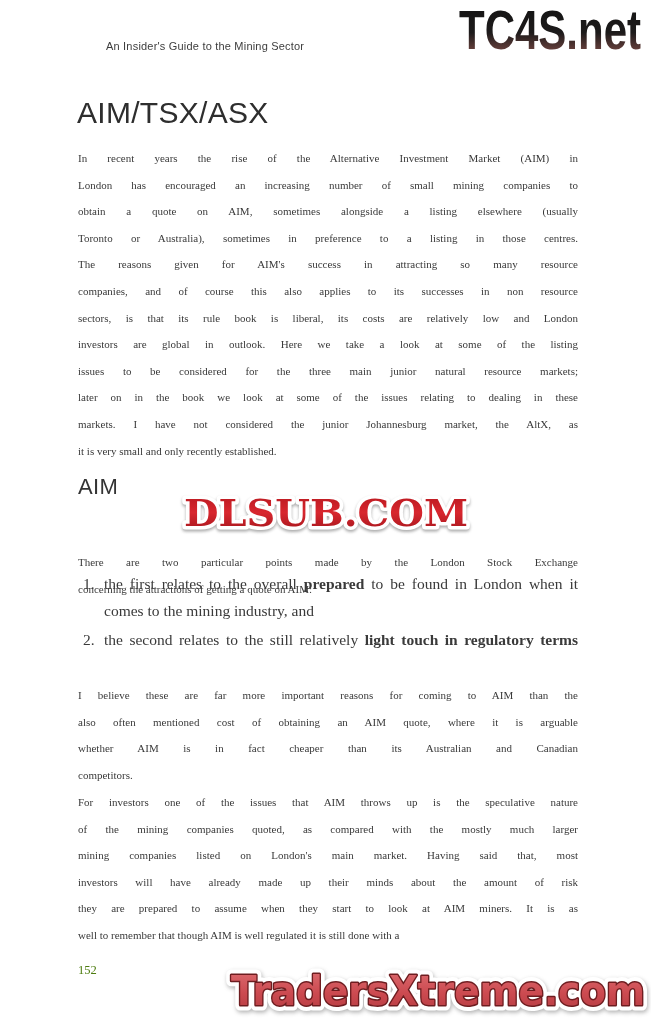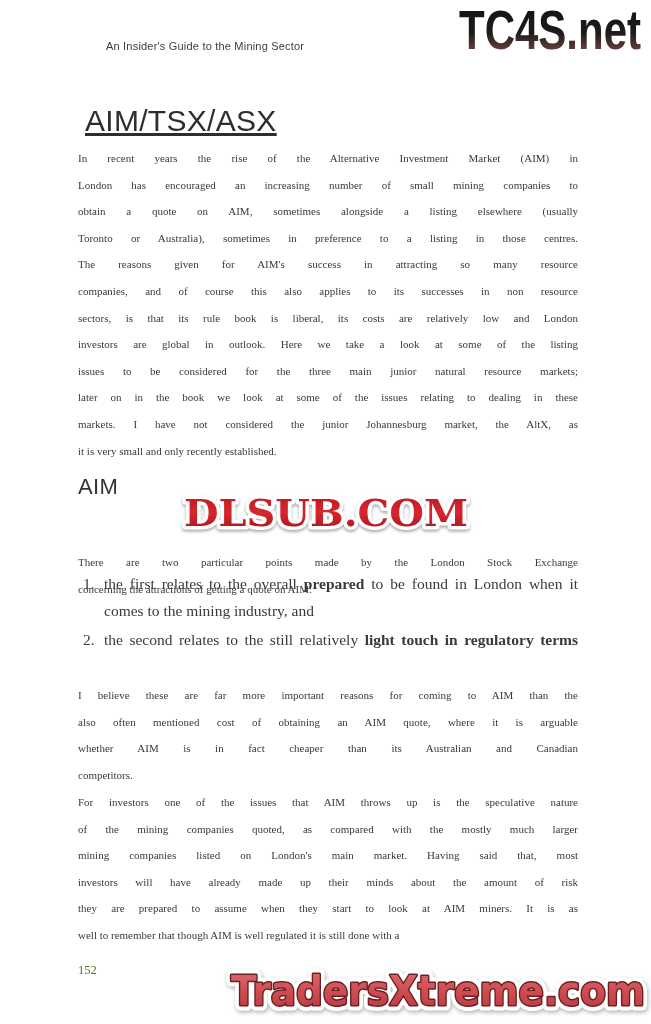--- a/index.html
+++ b/index.html
@@ -20,28 +20,27 @@
     font-size: 11px;
     letter-spacing: 0.2px;
     color: #3d3d3d;
     margin-left: 28px;
   }
 
   .chapter-title {
     position: absolute;
     left: 77px;
     top: 96px;
-    margin: 8px;
+    margin: 0;
     font-family: "Liberation Sans", sans-serif;
     font-weight: 400;
     font-size: 30px;
     line-height: 34px;
     letter-spacing: 0.3px;
     color: #2e2e2e;
-    text-decoration: underline;
   }
 
   .para {
     position: absolute;
     left: 78px;
     width: 500px;
     font-family: "Liberation Serif", serif;
     font-size: 11px;
     line-height: 26.6px;
     color: #3a3a3a;

